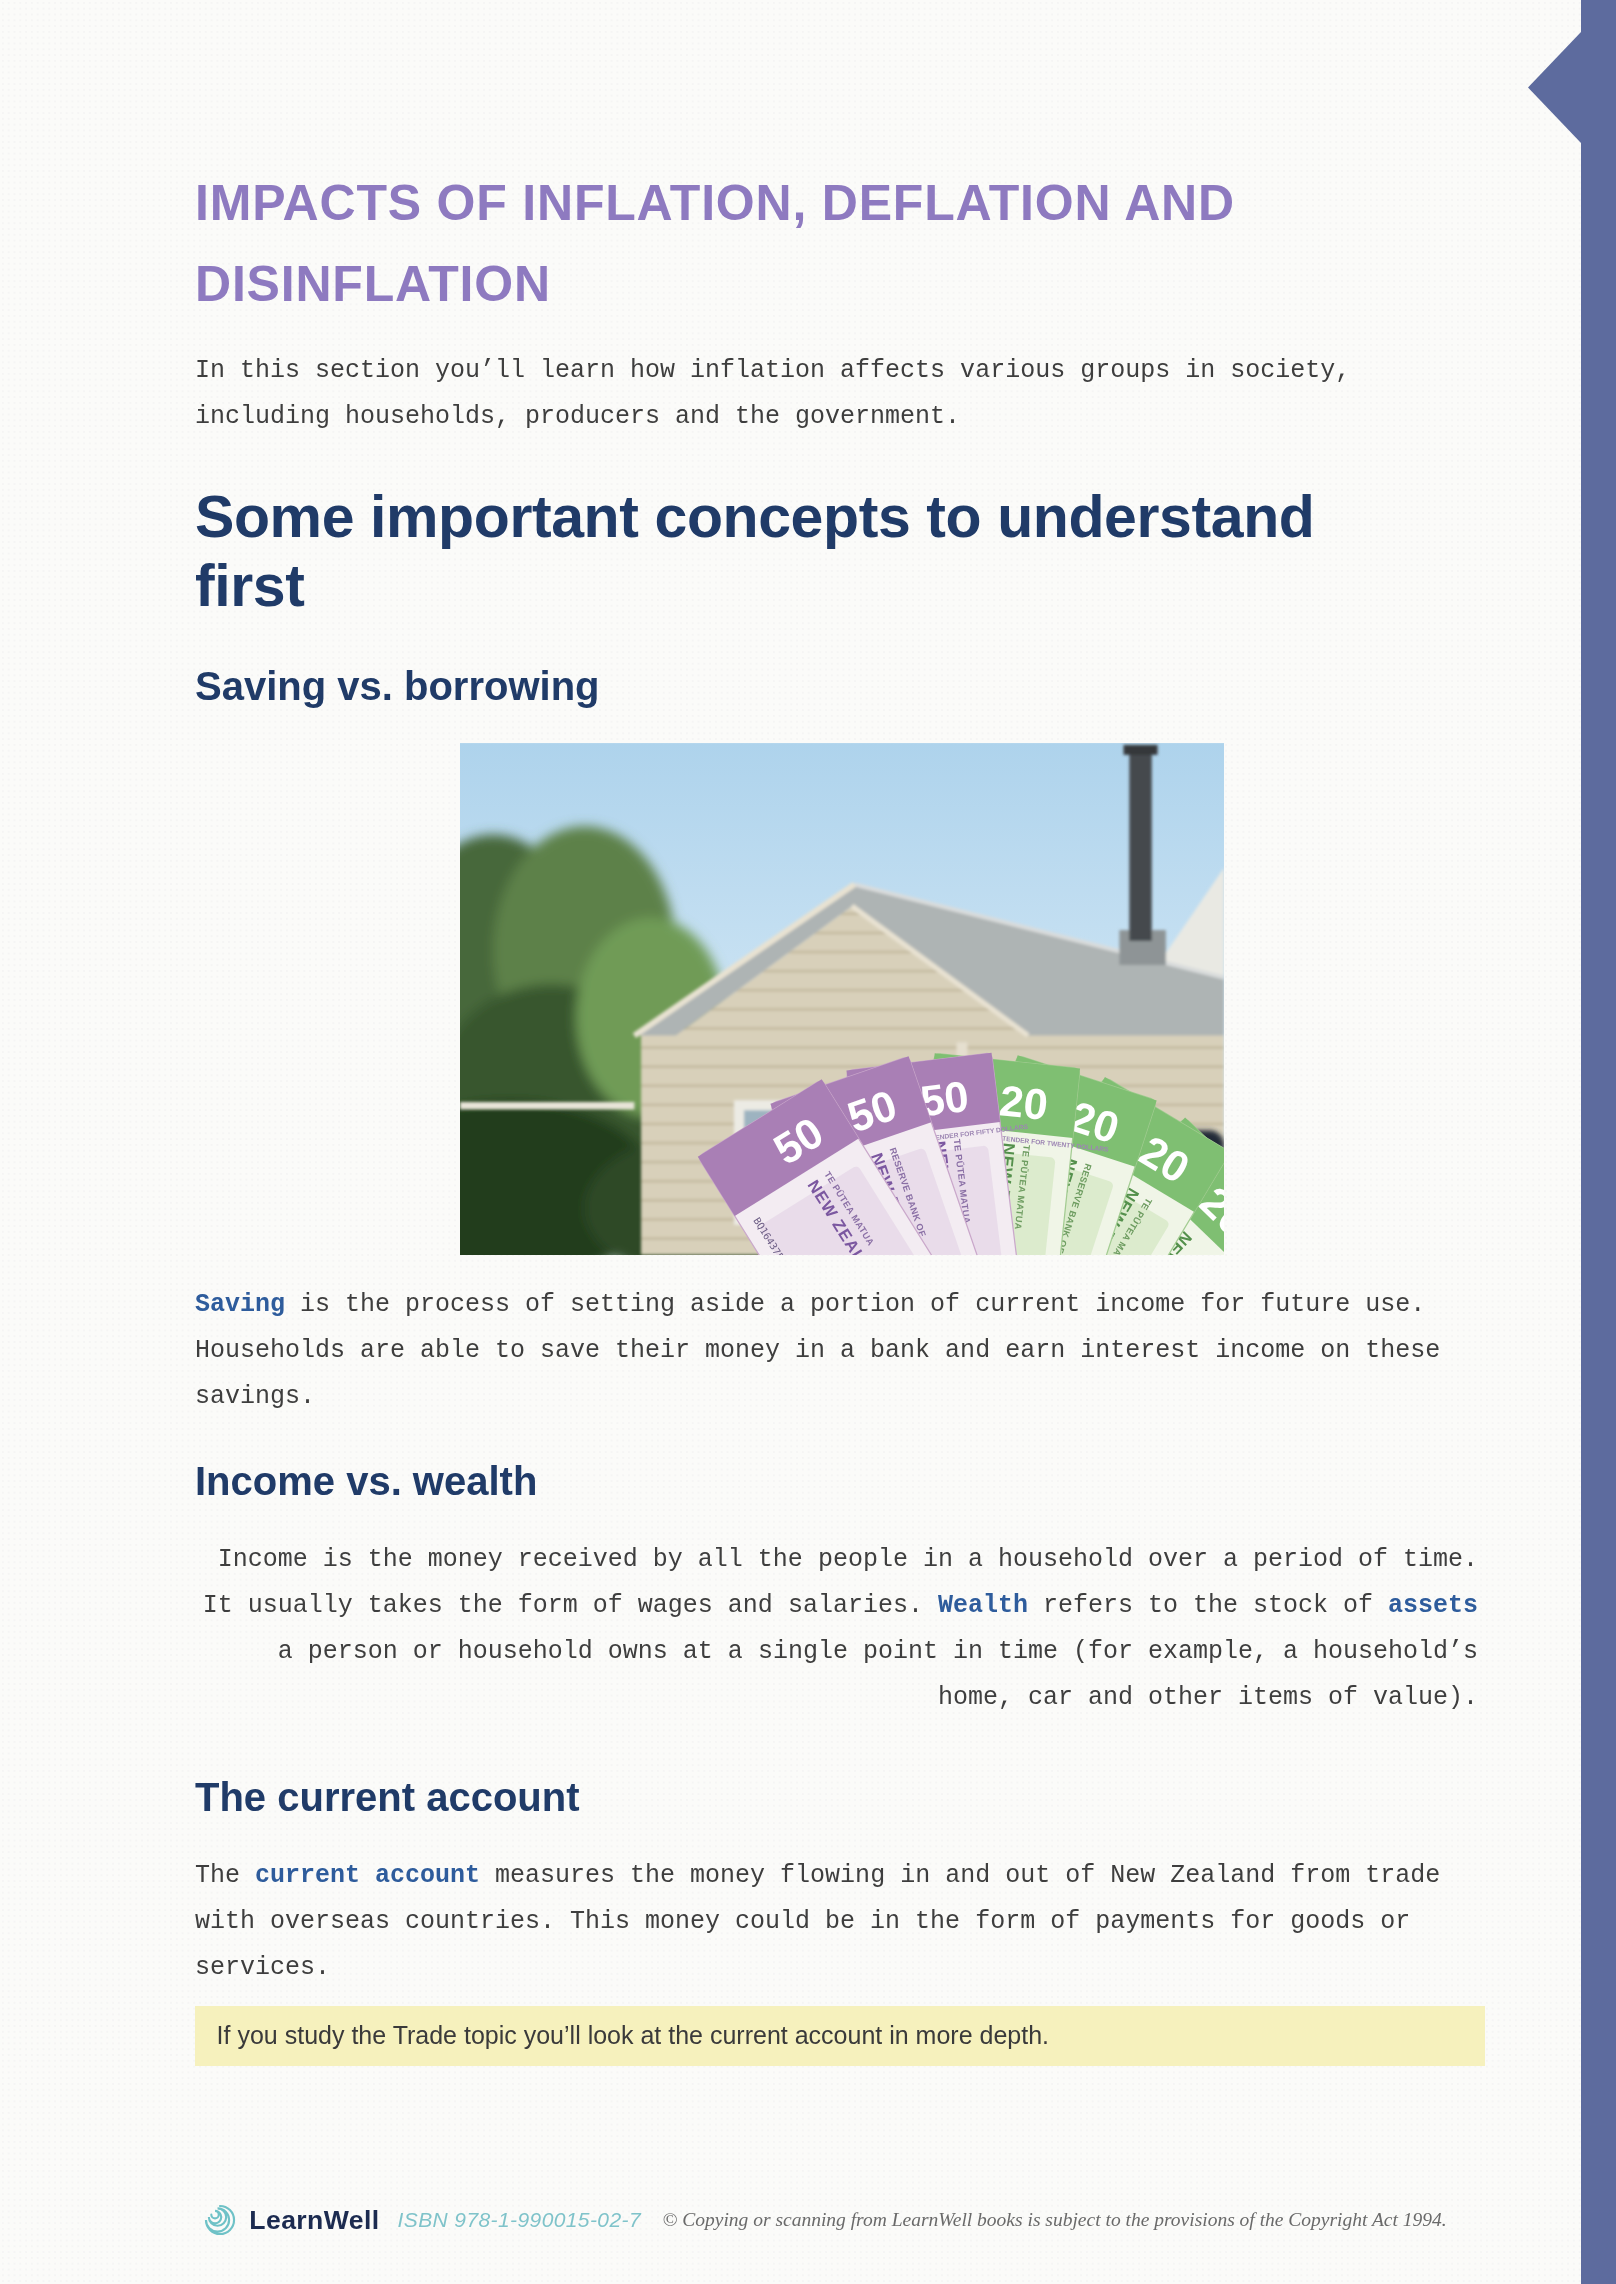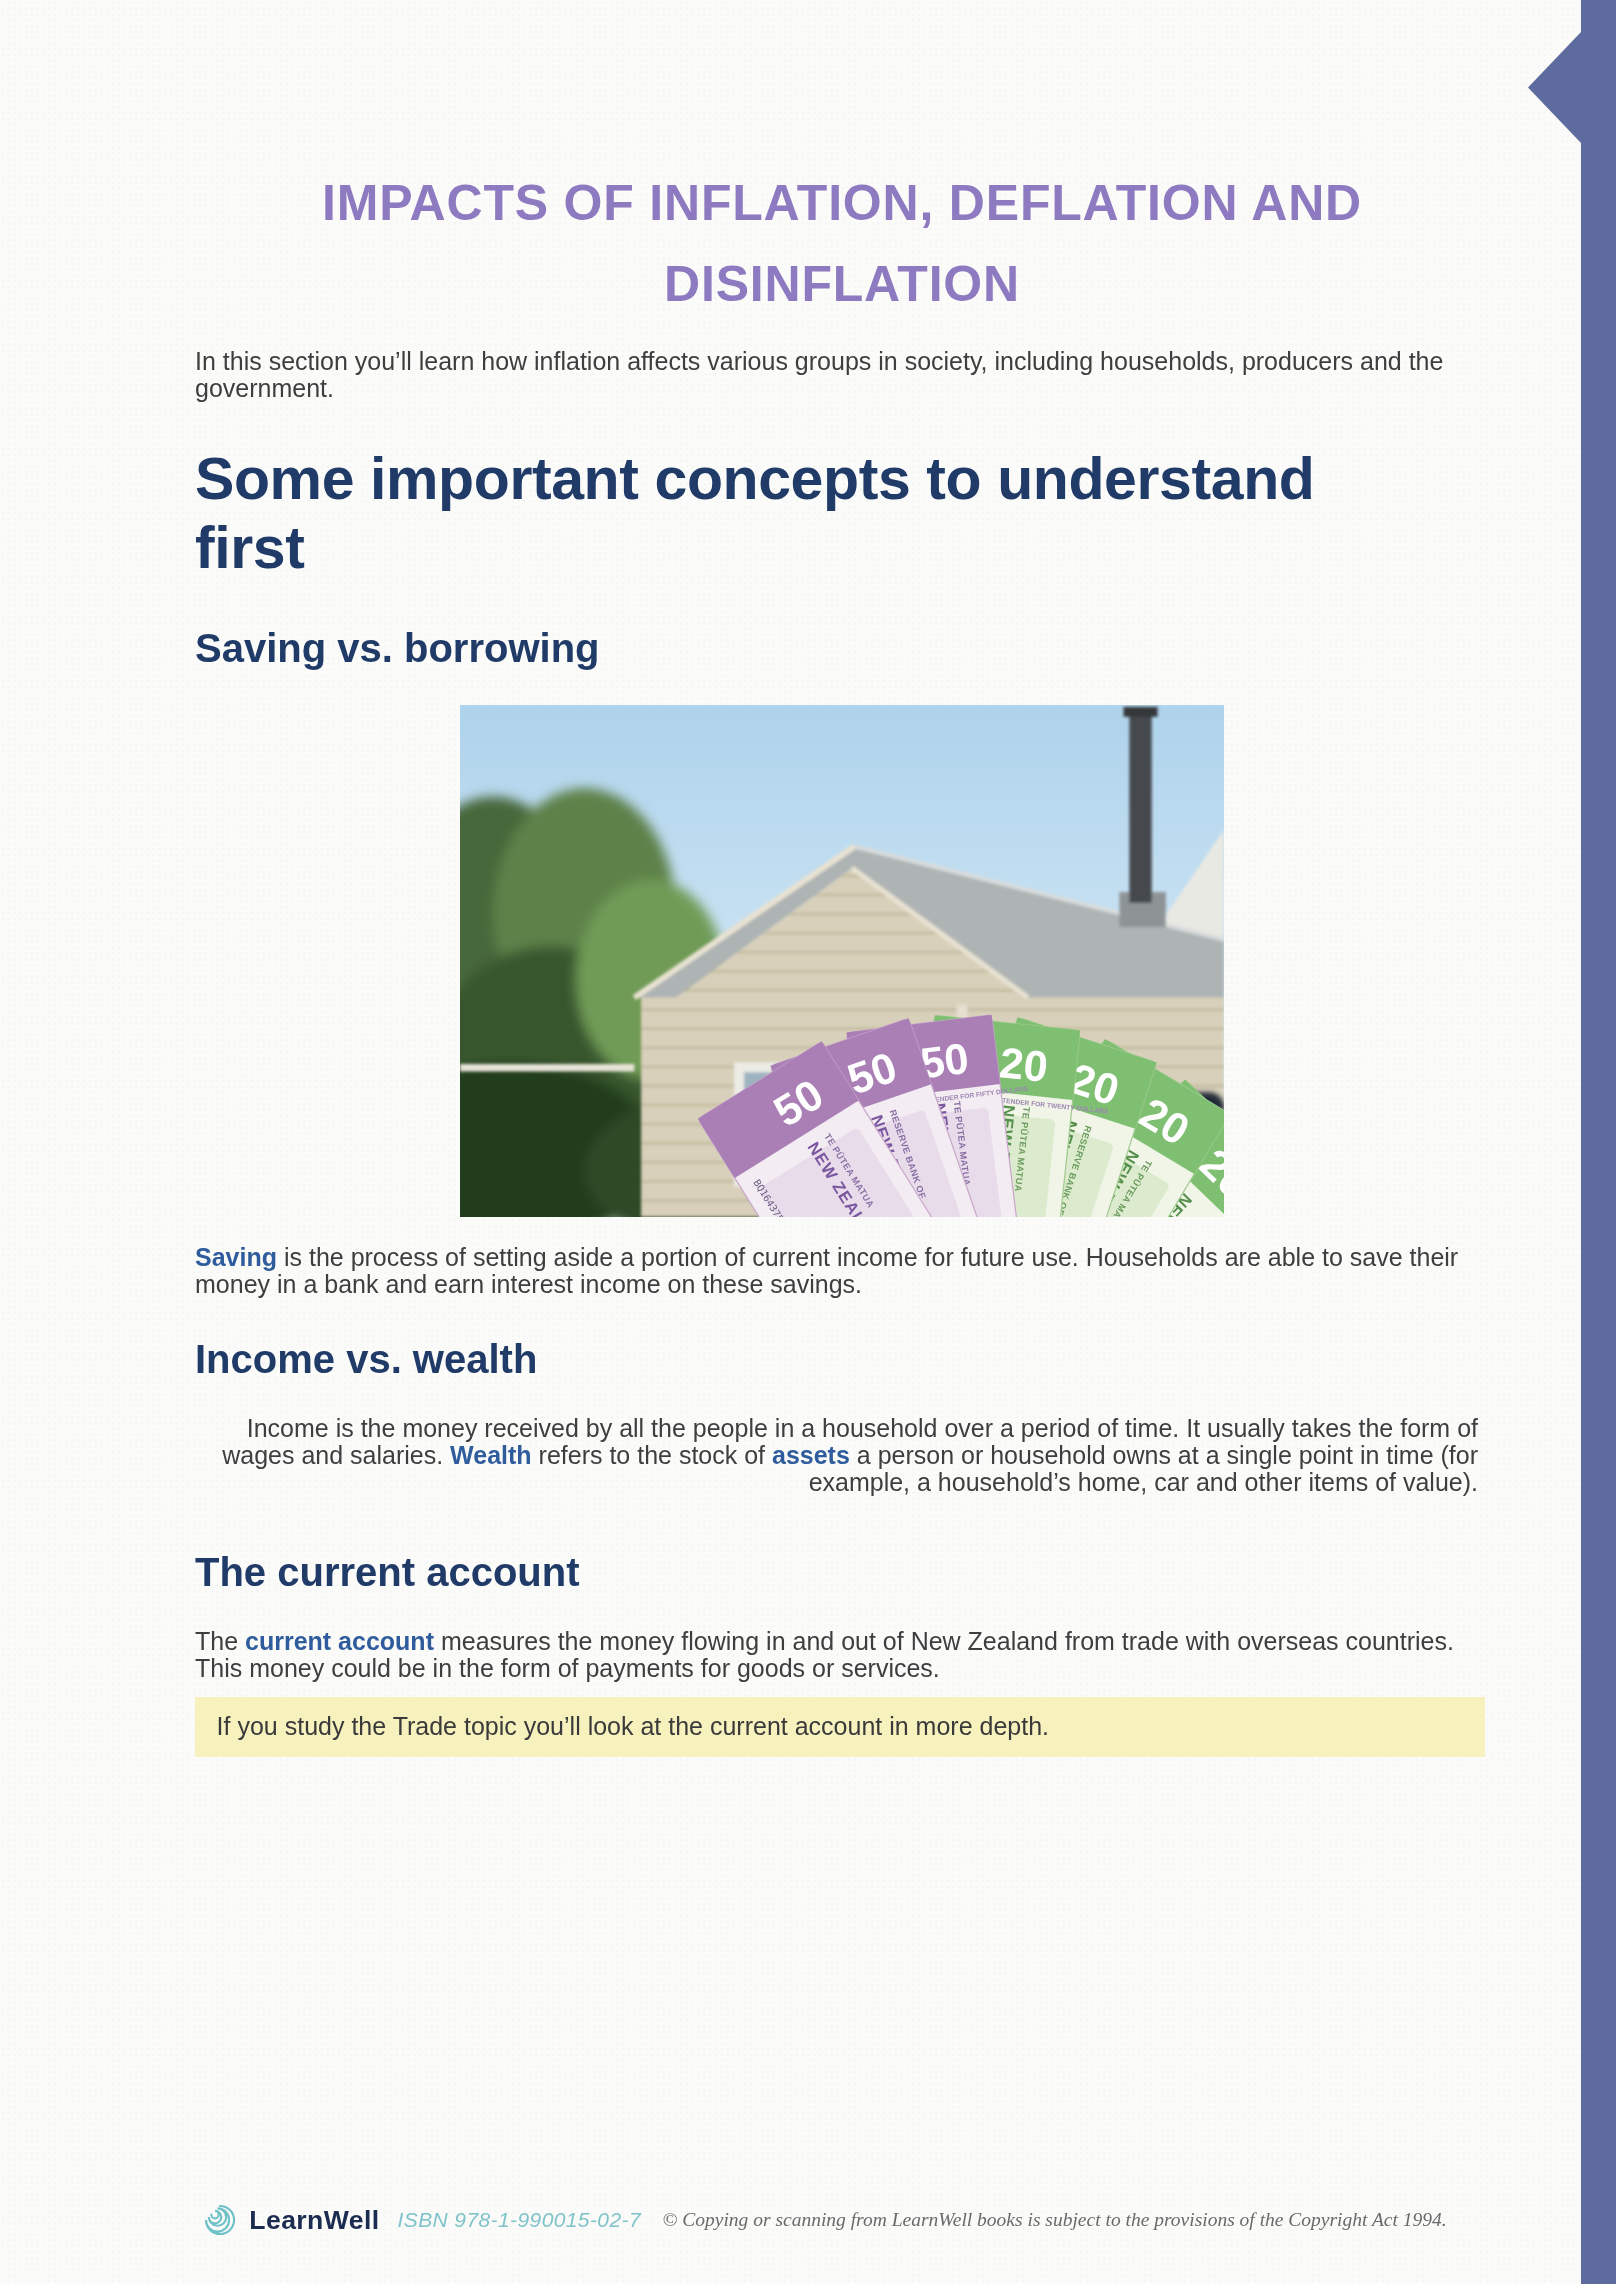--- a/index.html
+++ b/index.html
@@ -13,22 +13,22 @@
     overflow:hidden;
   }
   
   .corner-strip { position:absolute; right:0; top:0; width:35px; height:2284px; background:#5d6b9e; }
   .corner-arrow { position:absolute; right:35px; top:32px; width:53px; height:111px; background:#5d6b9e;
                   clip-path:polygon(100% 0, 0 50%, 100% 100%); }
 
   .content { position:absolute; left:195px; top:0; width:1294px; }
 
   h1.title { margin-top:163px; font-size:50px; line-height:81px; font-weight:800;
-             color:#8e7ac0; text-align:center; letter-spacing:0.8px; }
-  p.body { font-size:25px; line-height:27px; color:#3e3e3e; width:1283px; }
+             color:#8e7ac0; letter-spacing:0.8px; }
+  p.body { font-size:25px; line-height:46px; color:#3e3e3e; width:1283px;font-family:Liberation Mono, monospace; }
   .intro-1 { margin-top:23px; }
   .intro-2 { margin-top:30px; }
   h2.big { margin-top:43px; font-size:59px; line-height:69px; font-weight:600;
            color:#203b68; max-width:1204px; letter-spacing:-0.4px; }
   h3.sub { font-size:40px; line-height:47px; font-weight:600; color:#203b68; }
   .sub-saving  { margin-top:42px; }
   .sub-income  { margin-top:38px; }
   .sub-current { margin-top:53px; }
 
   figure.photo { margin:33px auto 0 auto; width:764px; height:512px; overflow:hidden;

